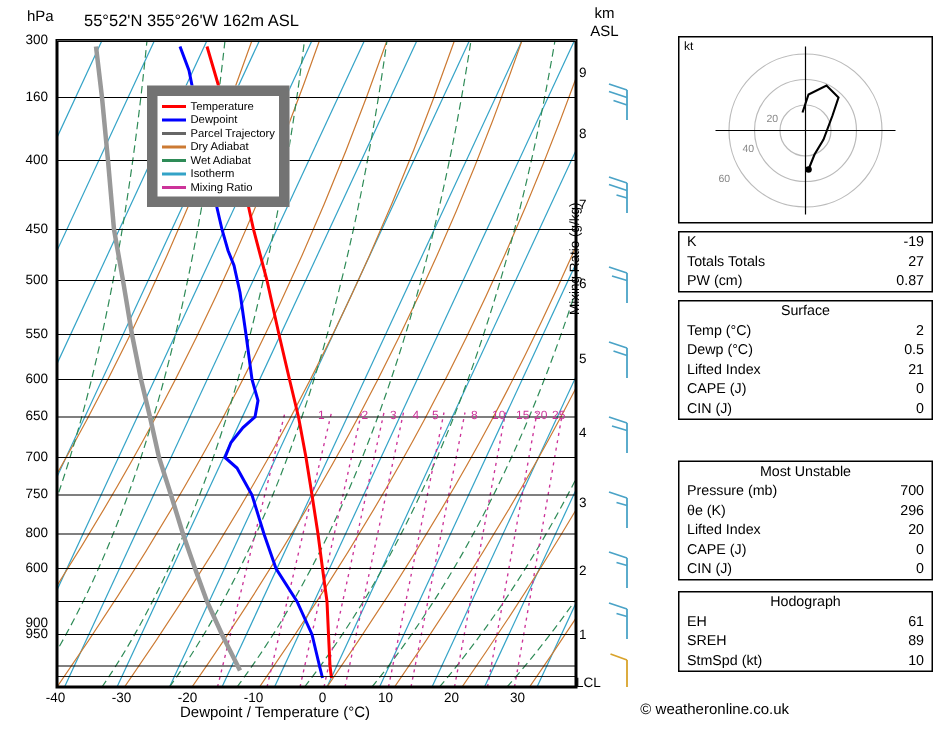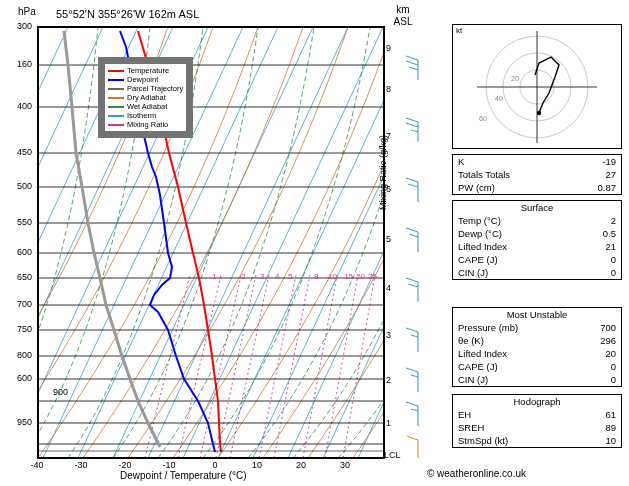--- a/index.html
+++ b/index.html
@@ -228,21 +228,21 @@
   <div class="ylab" style="top:101px; left:0;">400</div>
   <div class="ylab" style="top:147px; left:0;">450</div>
   <div class="ylab" style="top:181px; left:0;">500</div>
   <div class="ylab" style="top:217px; left:0;">550</div>
   <div class="ylab" style="top:247px; left:0;">600</div>
   <div class="ylab" style="top:272px; left:0;">650</div>
   <div class="ylab" style="top:299px; left:0;">700</div>
   <div class="ylab" style="top:324px; left:0;">750</div>
   <div class="ylab" style="top:350px; left:0;">800</div>
   <div class="ylab" style="top:373px; left:0;">600</div>
-  <div class="ylab" style="top:387px; left:0;margin-left:36px;">900</div>
+  <div class="ylab" style="top:410px; left:0;">900</div>
   <div class="ylab" style="top:417px; left:0;">950</div>
 
   <div class="xlab" style="left:22px;  top:460px;">-40</div>
   <div class="xlab" style="left:66px;  top:460px;">-30</div>
   <div class="xlab" style="left:110px; top:460px;">-20</div>
   <div class="xlab" style="left:154px; top:460px;">-10</div>
   <div class="xlab" style="left:200px; top:460px;">0</div>
   <div class="xlab" style="left:242px; top:460px;">10</div>
   <div class="xlab" style="left:286px; top:460px;">20</div>
   <div class="xlab" style="left:330px; top:460px;">30</div>

